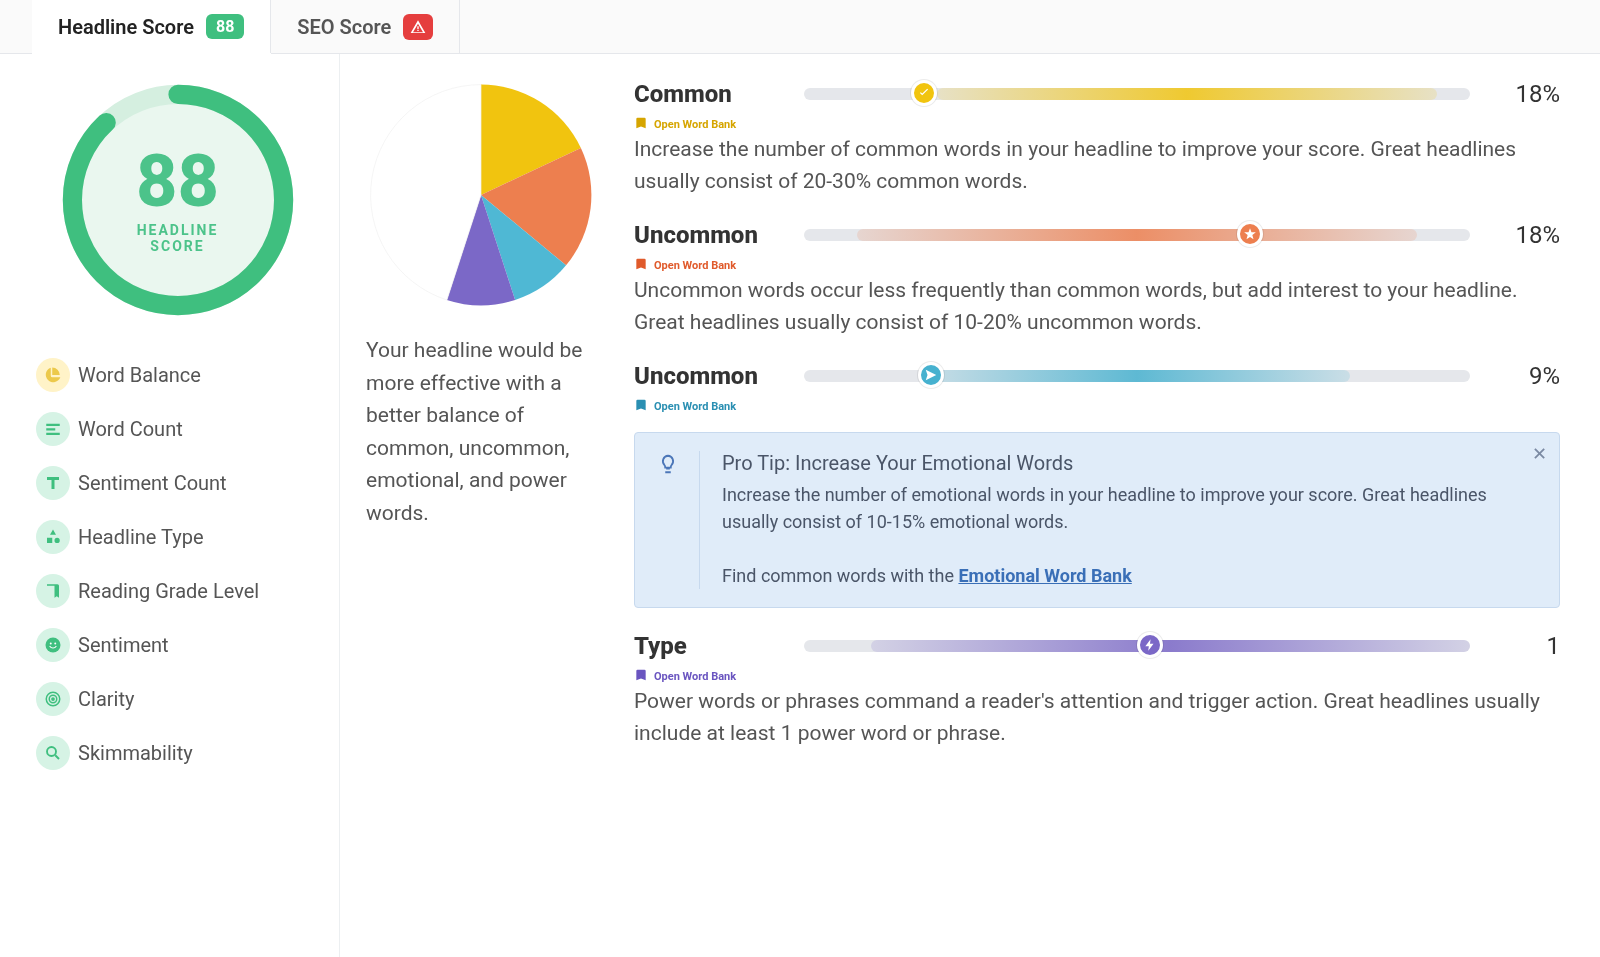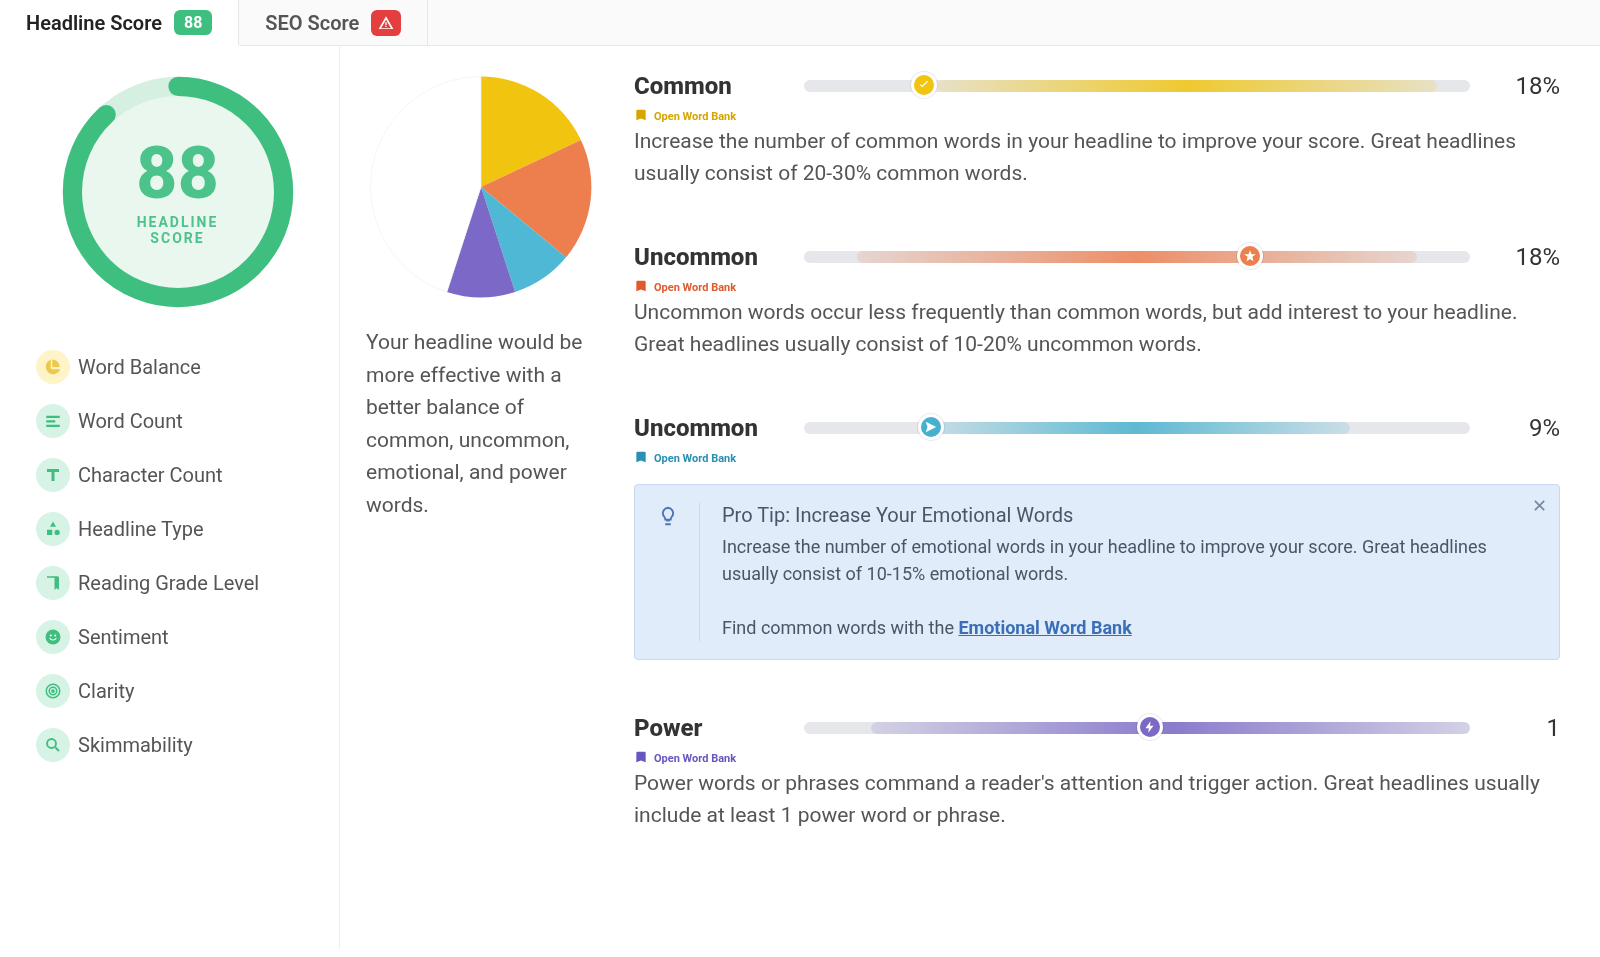--- a/index.html
+++ b/index.html
@@ -9,21 +9,22 @@
     color: #333;
     width: 1600px;
     height: 957px;
     overflow: hidden;
   }
   .tabs {
     display: flex;
     align-items: stretch;
     border-bottom: 1px solid #e5e7eb;
     background: #fafafa;
-    height: 46px;
+    height: 54px;
+    padding-left: 32px;
   }
   .tab {
     display: flex;
     align-items: center;
     gap: 12px;
     padding: 0 26px;
     font-size: 20px;
     font-weight: 600;
     color: #555;
     cursor: pointer;
@@ -114,21 +115,21 @@
   .pie-caption {
     margin-top: 24px;
     font-size: 21px;
     line-height: 1.55;
     color: #555;
   }
 
   .metrics {
     flex: 1;
     display: flex; flex-direction: column;
-    gap: 54px;
+    gap: 24px;
   }
 
   .metric-head {
     display: flex; align-items: center; gap: 20px;
   }
   .metric-title {
     font-size: 24px; font-weight: 800; color: #333;
     width: 150px;
     flex-shrink: 0;
   }
@@ -236,21 +237,21 @@
             </svg>
           </span>
           <span>Word Count</span>
         </li>
         <li>
           <span class="facet-icon" style="background:#d6f3e5;color:#3fbf7f">
             <svg width="18" height="18" viewBox="0 0 24 24">
               <path fill="currentColor" d="M4 4h16v4h-6v12h-4V8H4z"></path>
             </svg>
           </span>
-          <span>Character Count</span>
+          <span>Sentiment Count</span>
         </li>
         <li>
           <span class="facet-icon" style="background:#d6f3e5;color:#3fbf7f">
             <svg width="18" height="18" viewBox="0 0 24 24">
               <path fill="currentColor" d="M12 2l4 7H8l4-7zM4 13h7v7H4zM17.5 13a3.5 3.5 0 1 1 0 7 3.5 3.5 0 0 1 0-7z"></path>
             </svg>
           </span>
           <span>Headline Type</span>
         </li>
         <li>
@@ -363,21 +364,21 @@
             <span class="close-x">✕</span>
             <span class="bulb"><svg width="22" height="22" viewBox="0 0 24 24" fill="none" stroke="currentColor" stroke-width="2">
                 <path d="M9 21h6M10 17h4M12 3a6 6 0 0 0-4 10c.8.8 1 1.5 1 3h6c0-1.5.2-2.2 1-3a6 6 0 0 0-4-10z"></path>
               </svg></span>
             <div>
               <div class="protip-title">Pro Tip: Increase Your Emotional Words</div>
               <div class="protip-body">Increase the number of emotional words in your headline to improve your score. Great headlines usually consist of 10-15% emotional words.<br><br>Find common words with the <a>Emotional Word Bank</a></div>
             </div>
           </div></div>
         <div><div class="metric-head">
-            <div class="metric-title">Power</div>
+            <div class="metric-title">Type</div>
             <div class="bar">
               <div class="range" style="left:10%;right:0%;background:linear-gradient(90deg,#7b68c733,#7b68c7,#7b68c733);"></div>
               <div class="marker" style="left:calc(52% - 13px);background:#7b68c7;">
                 <svg width="14" height="14" viewBox="0 0 24 24" fill="#fff">
                   <path d="M13 2L4 14h6l-1 8 9-12h-6l1-8z"></path>
                 </svg>
               </div>
             </div>
             <div class="metric-value">1</div>
           </div><a class="wordbank-link" style="color:#6a55c0;">

